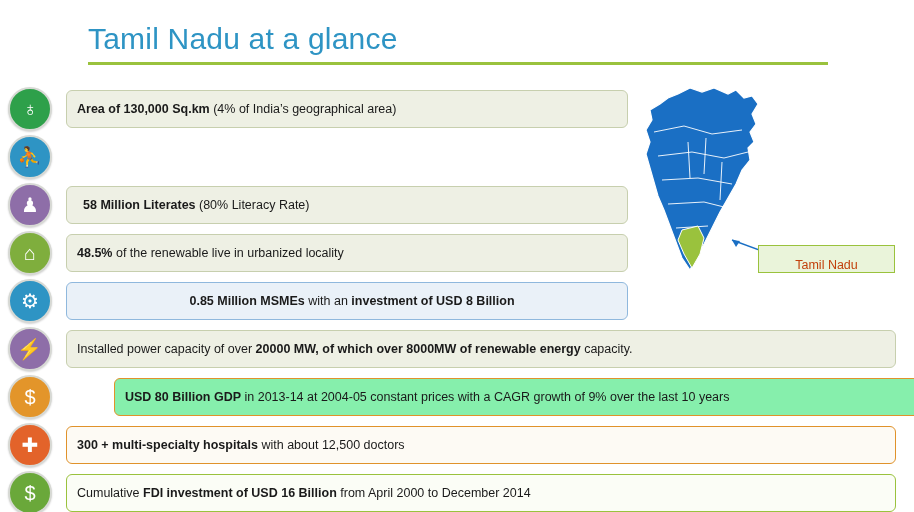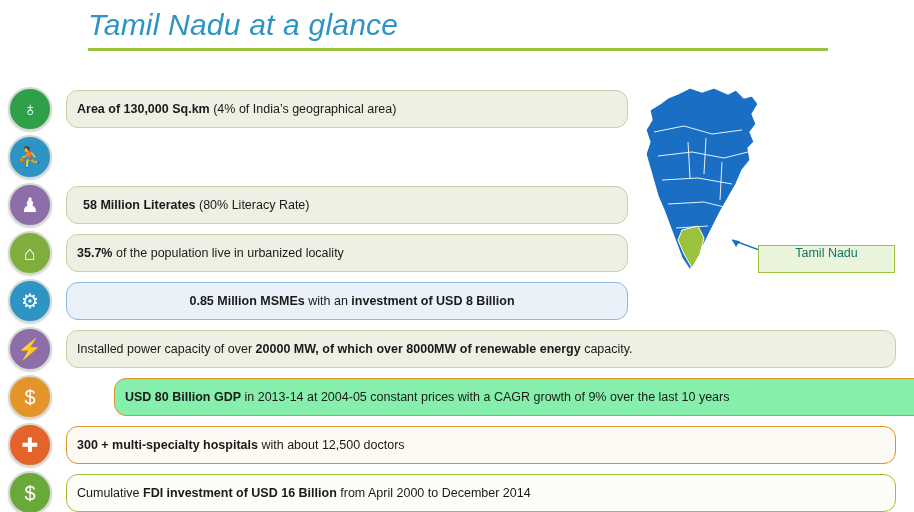--- a/index.html
+++ b/index.html
@@ -17,23 +17,22 @@
   .slide {
     position: relative;
     width: 914px;
     height: 512px;
   }
 
   
   .title-wrap {
     position: absolute;
     left: 88px;
-    top: 6px;
+    top: 20px;
     width: 740px;
-    font-style: italic;
   }
   .title {
     font-size: 30px;
     color: #2e94c4;
     font-family: "Liberation Sans", sans-serif;
     font-weight: normal;
     letter-spacing: 0.2px;
     line-height: 38px;
     white-space: nowrap;
   }
@@ -77,21 +76,21 @@
     position: absolute;
     left: 60px;
     top: 0;
     height: 38px;
     box-sizing: border-box;
     display: flex;
     align-items: center;
     padding-left: 10px;
     font-size: 12.5px;
     color: #1a1a1a;
-    border-radius: 12px;
+    border-radius: 6px;
   }
   .bar.short { width: 562px; }
   .bar.long  { width: 830px; }
   .bar b { font-weight: bold; }
 
   
   .map-area {
     position: absolute;
     left: 632px;
     top: 82px;
@@ -101,24 +100,24 @@
   .map-svg { position: absolute; left: 0; top: 0; }
   .callout {
     position: absolute;
     left: 126px;
     top: 163px;
     width: 135px;
     height: 26px;
     background: #eaf4da;
     border: 1px solid #9ac23d;
     display: flex;
-    align-items: flex-start;
+    align-items: flex-end;
     justify-content: center;
     font-size: 12.5px;
-    color: #0f766e;
+    color: #c2410c;
   }
   .leader {
     position: absolute;
     left: 96px;
     top: 156px;
   }
 </style>
 </head>
 <body>
 
@@ -141,21 +140,21 @@
       </div>
       <div class="row">
         <div class="badge" style="background: rgb(142, 110, 168);">♟</div>
         <div class="bar short" style="background: rgb(238, 240, 228); border: 1px solid rgb(199, 207, 174); padding-left: 16px;">
           <div><b>58 Million Literates</b><span> (80% Literacy Rate)</span></div>
         </div>
       </div>
       <div class="row">
         <div class="badge" style="background: rgb(127, 174, 61);">⌂</div>
         <div class="bar short" style="background: rgb(238, 240, 228); border: 1px solid rgb(199, 207, 174);">
-          <div><b>35.7%</b><span> of the population live in urbanized locality</span></div>
+          <div><b>48.5%</b><span> of the renewable live in urbanized locality</span></div>
         </div>
       </div>
       <div class="row">
         <div class="badge" style="background: rgb(46, 148, 196);">⚙</div>
         <div class="bar short" style="background: rgb(234, 241, 248); border: 1px solid rgb(143, 184, 221); justify-content: center;">
           <div><b>0.85 Million  MSMEs</b><span> with an </span><b>investment of USD 8 Billion</b></div>
         </div>
       </div>
       <div class="row">
         <div class="badge" style="background: rgb(142, 110, 168);">⚡</div>

